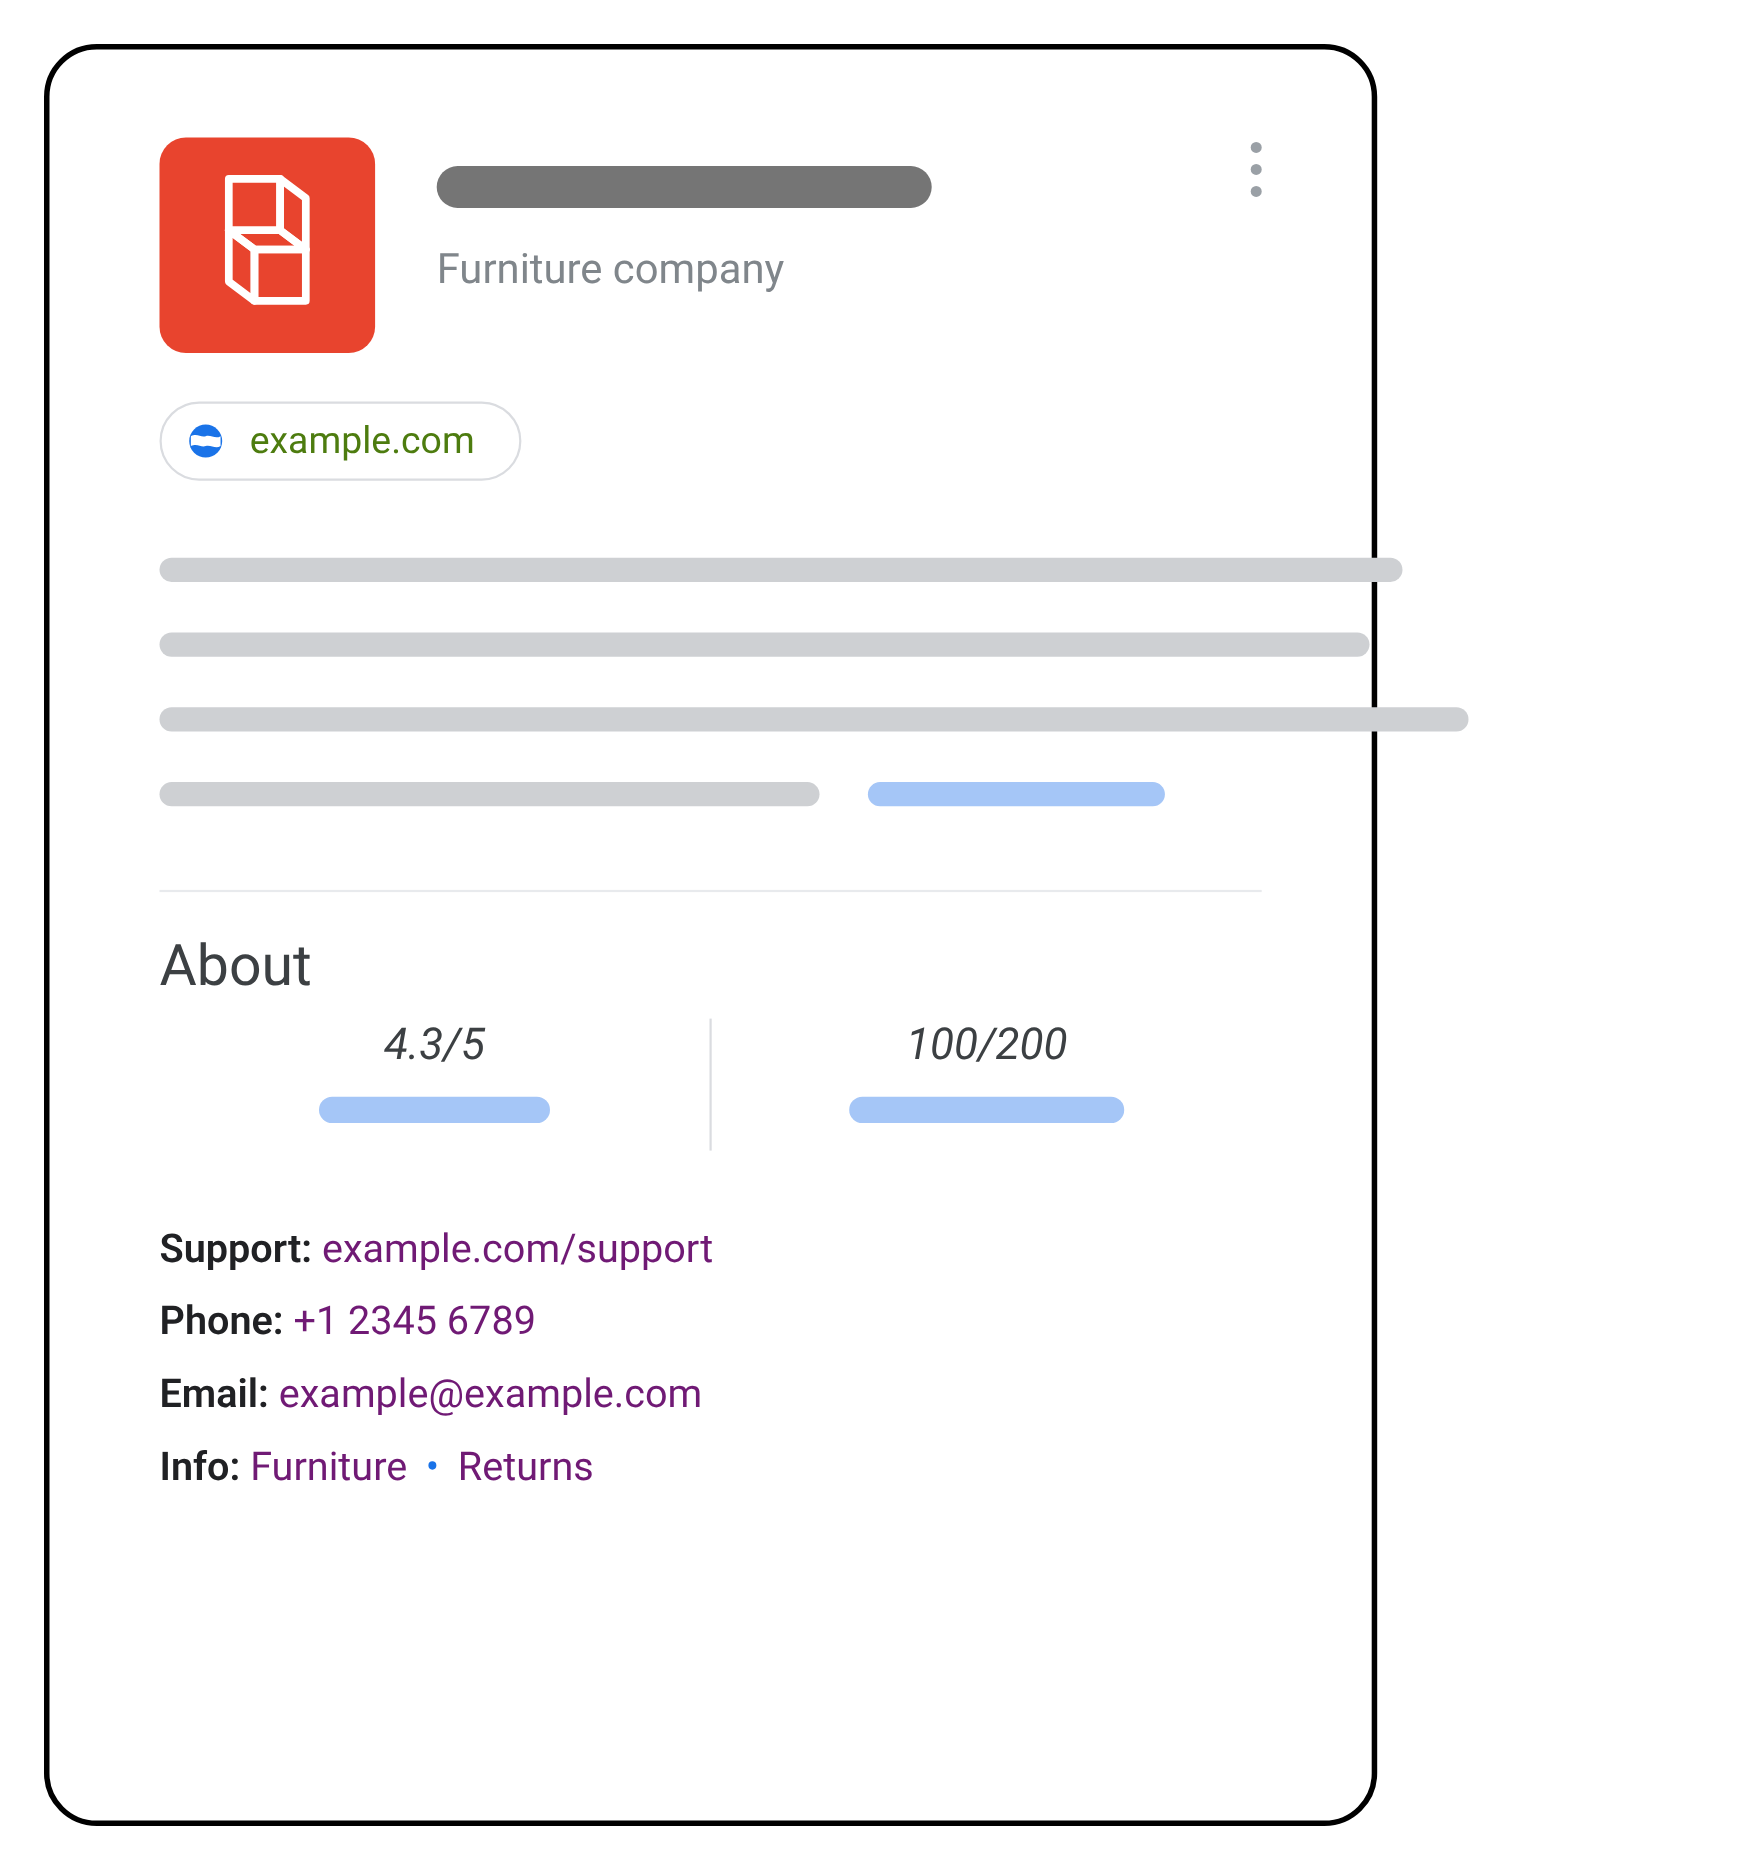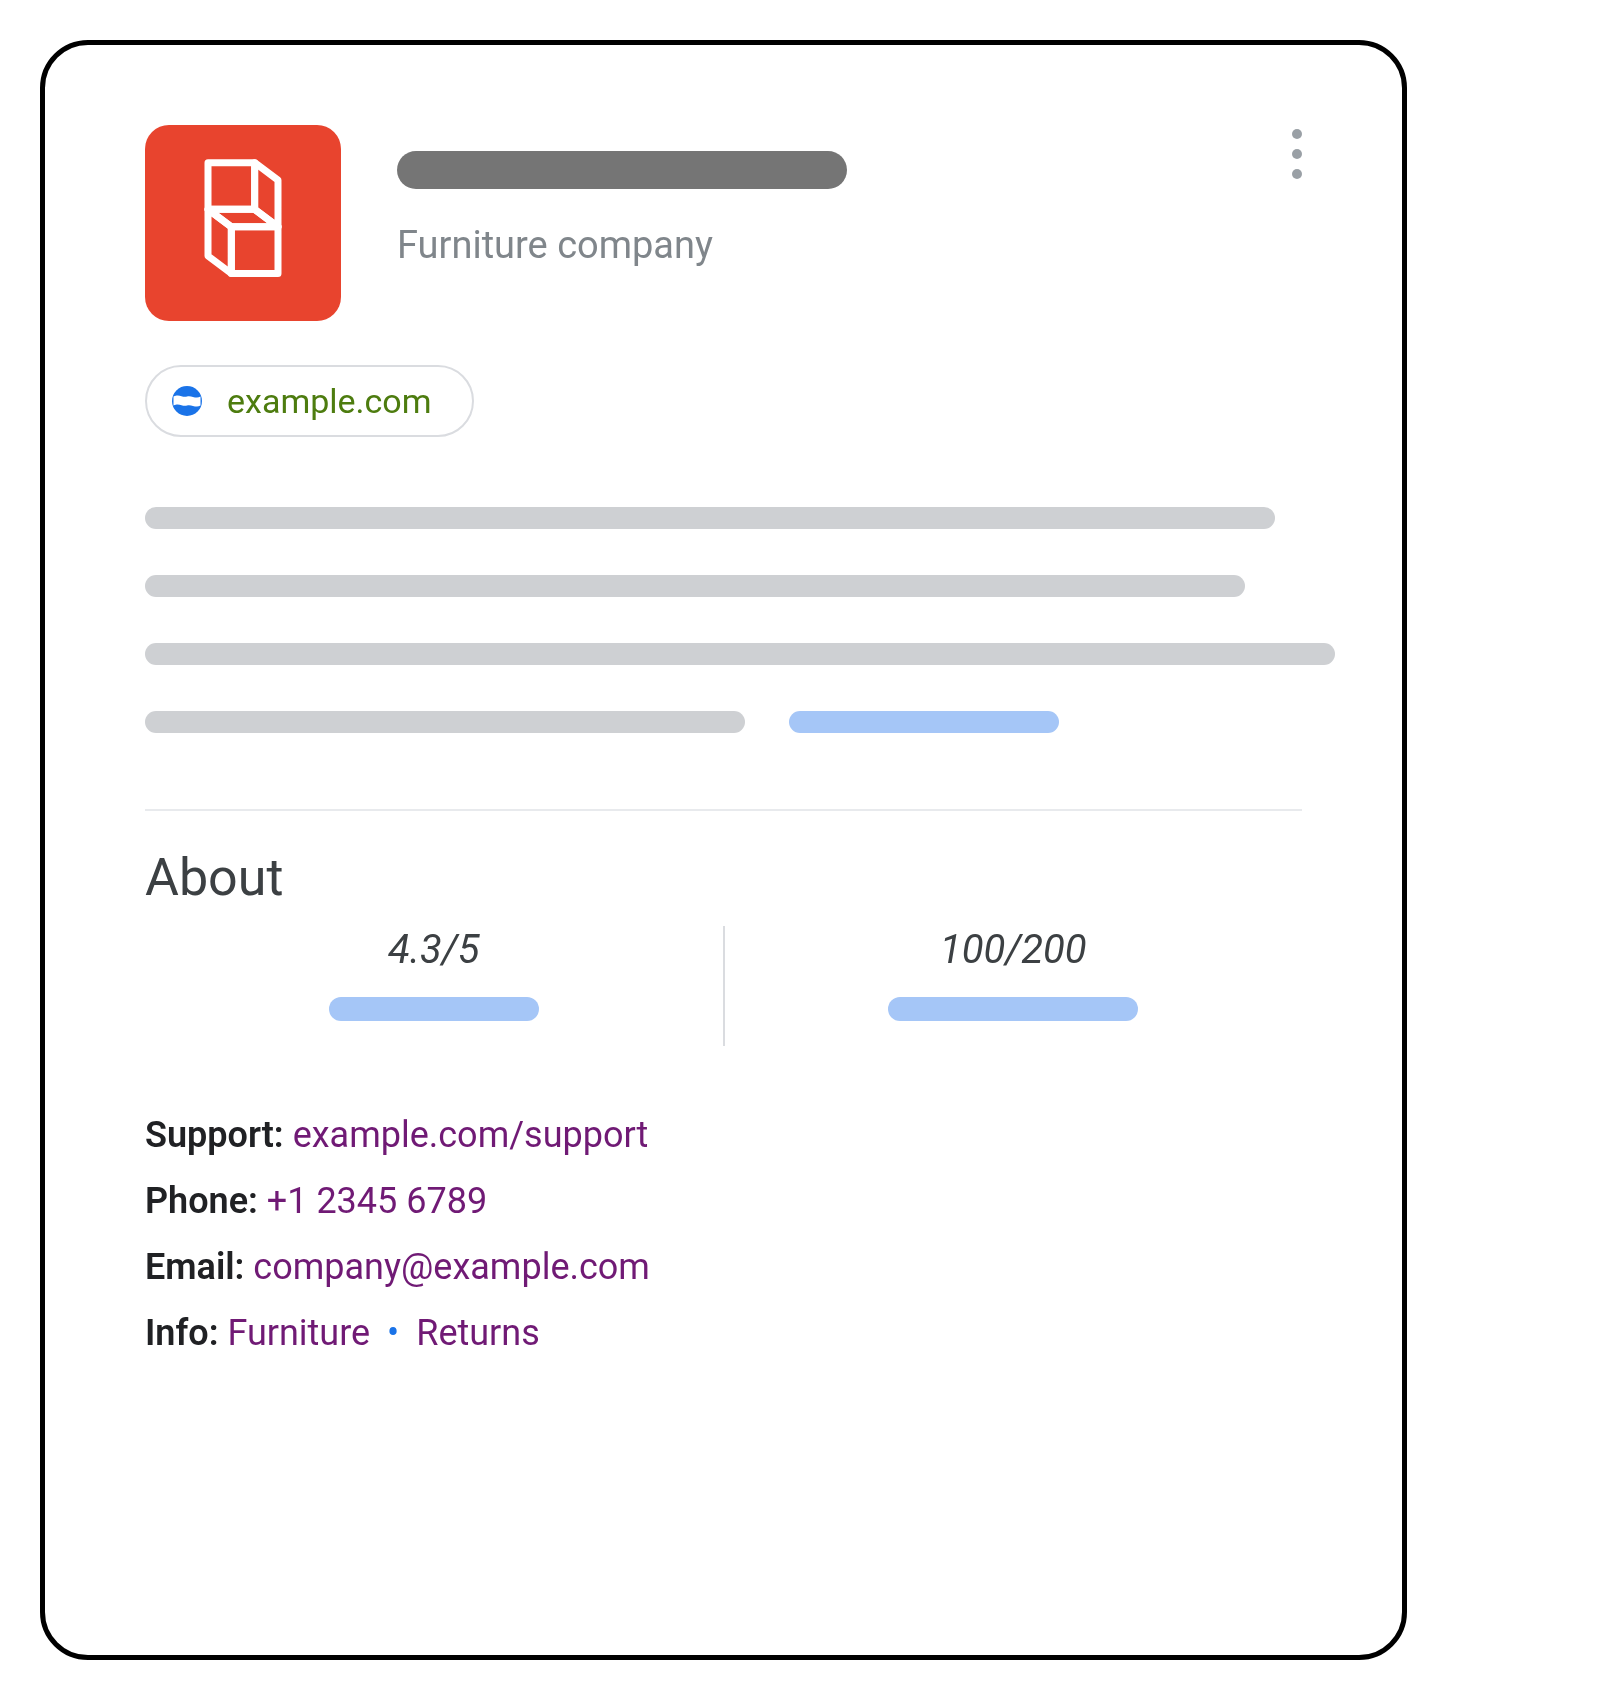--- a/index.html
+++ b/index.html
@@ -4,21 +4,21 @@
   <style>
     * { box-sizing: border-box; margin: 0; padding: 0; }
     body {
       font-family: 'Google Sans', 'Roboto', Arial, sans-serif;
       background: #fff;
       width: 1600px;
       height: 1700px;
       padding: 40px;
     }
     .card {
-      width: 1367px;
+      width: 1212px;
       height: 1620px;
       border: 5px solid #000;
       border-radius: 48px;
       background: #fff;
       padding: 80px 100px 60px 100px;
       position: relative;
     }
     .header-row {
       display: flex;
       align-items: flex-start;
@@ -239,21 +239,21 @@
     <div class="contact-line">
       <span class="key">Support:</span>
       <a class="link">example.com/support</a>
     </div>
     <div class="contact-line">
       <span class="key">Phone:</span>
       <a class="link">+1 2345 6789</a>
     </div>
     <div class="contact-line">
       <span class="key">Email:</span>
-      <a class="link">company@example.com</a>
+      <a class="link">example@example.com</a>
     </div>
     <div class="contact-line">
       <span class="key">Info:</span>
       <a class="link">Furniture</a>
       <span class="dot-sep">•</span>
       <a class="link">Returns</a>
     </div>
   </div>
 
 </div>

